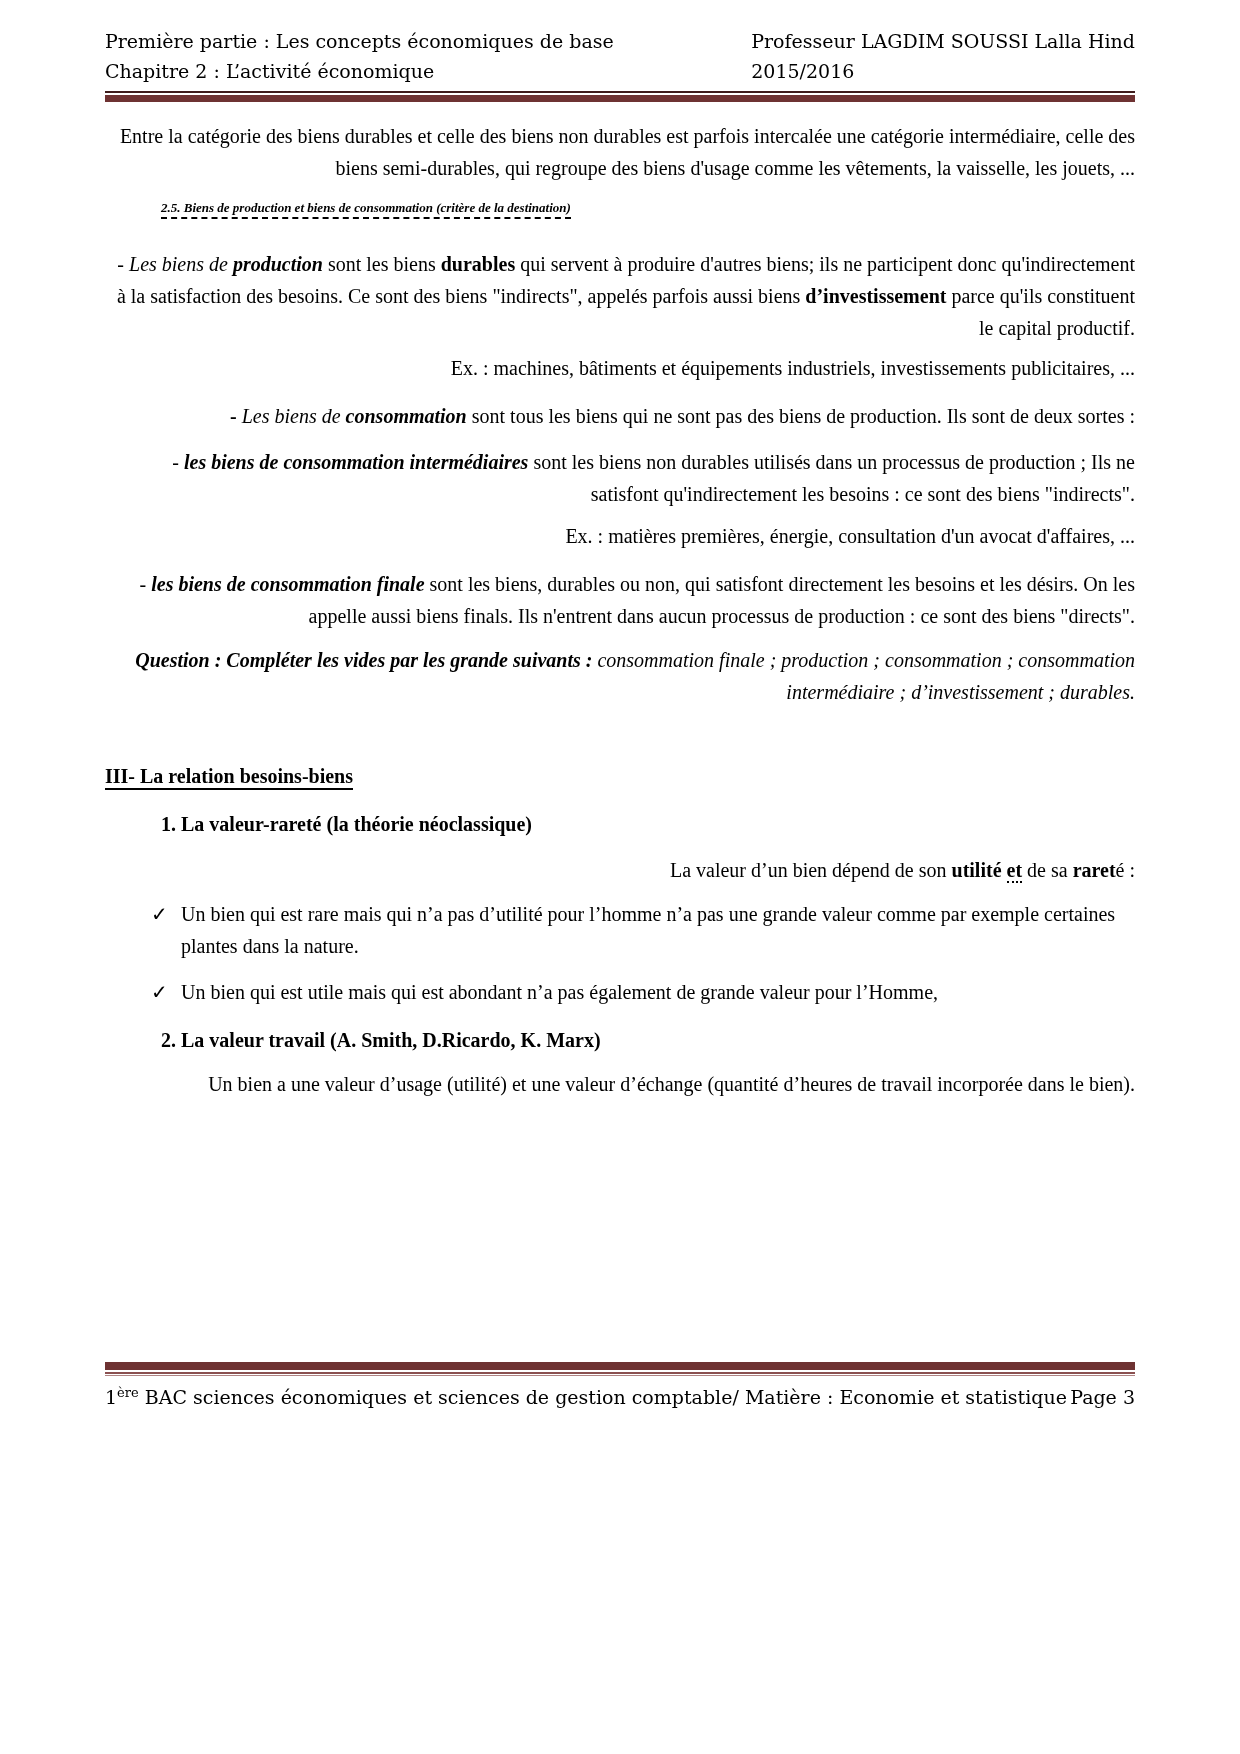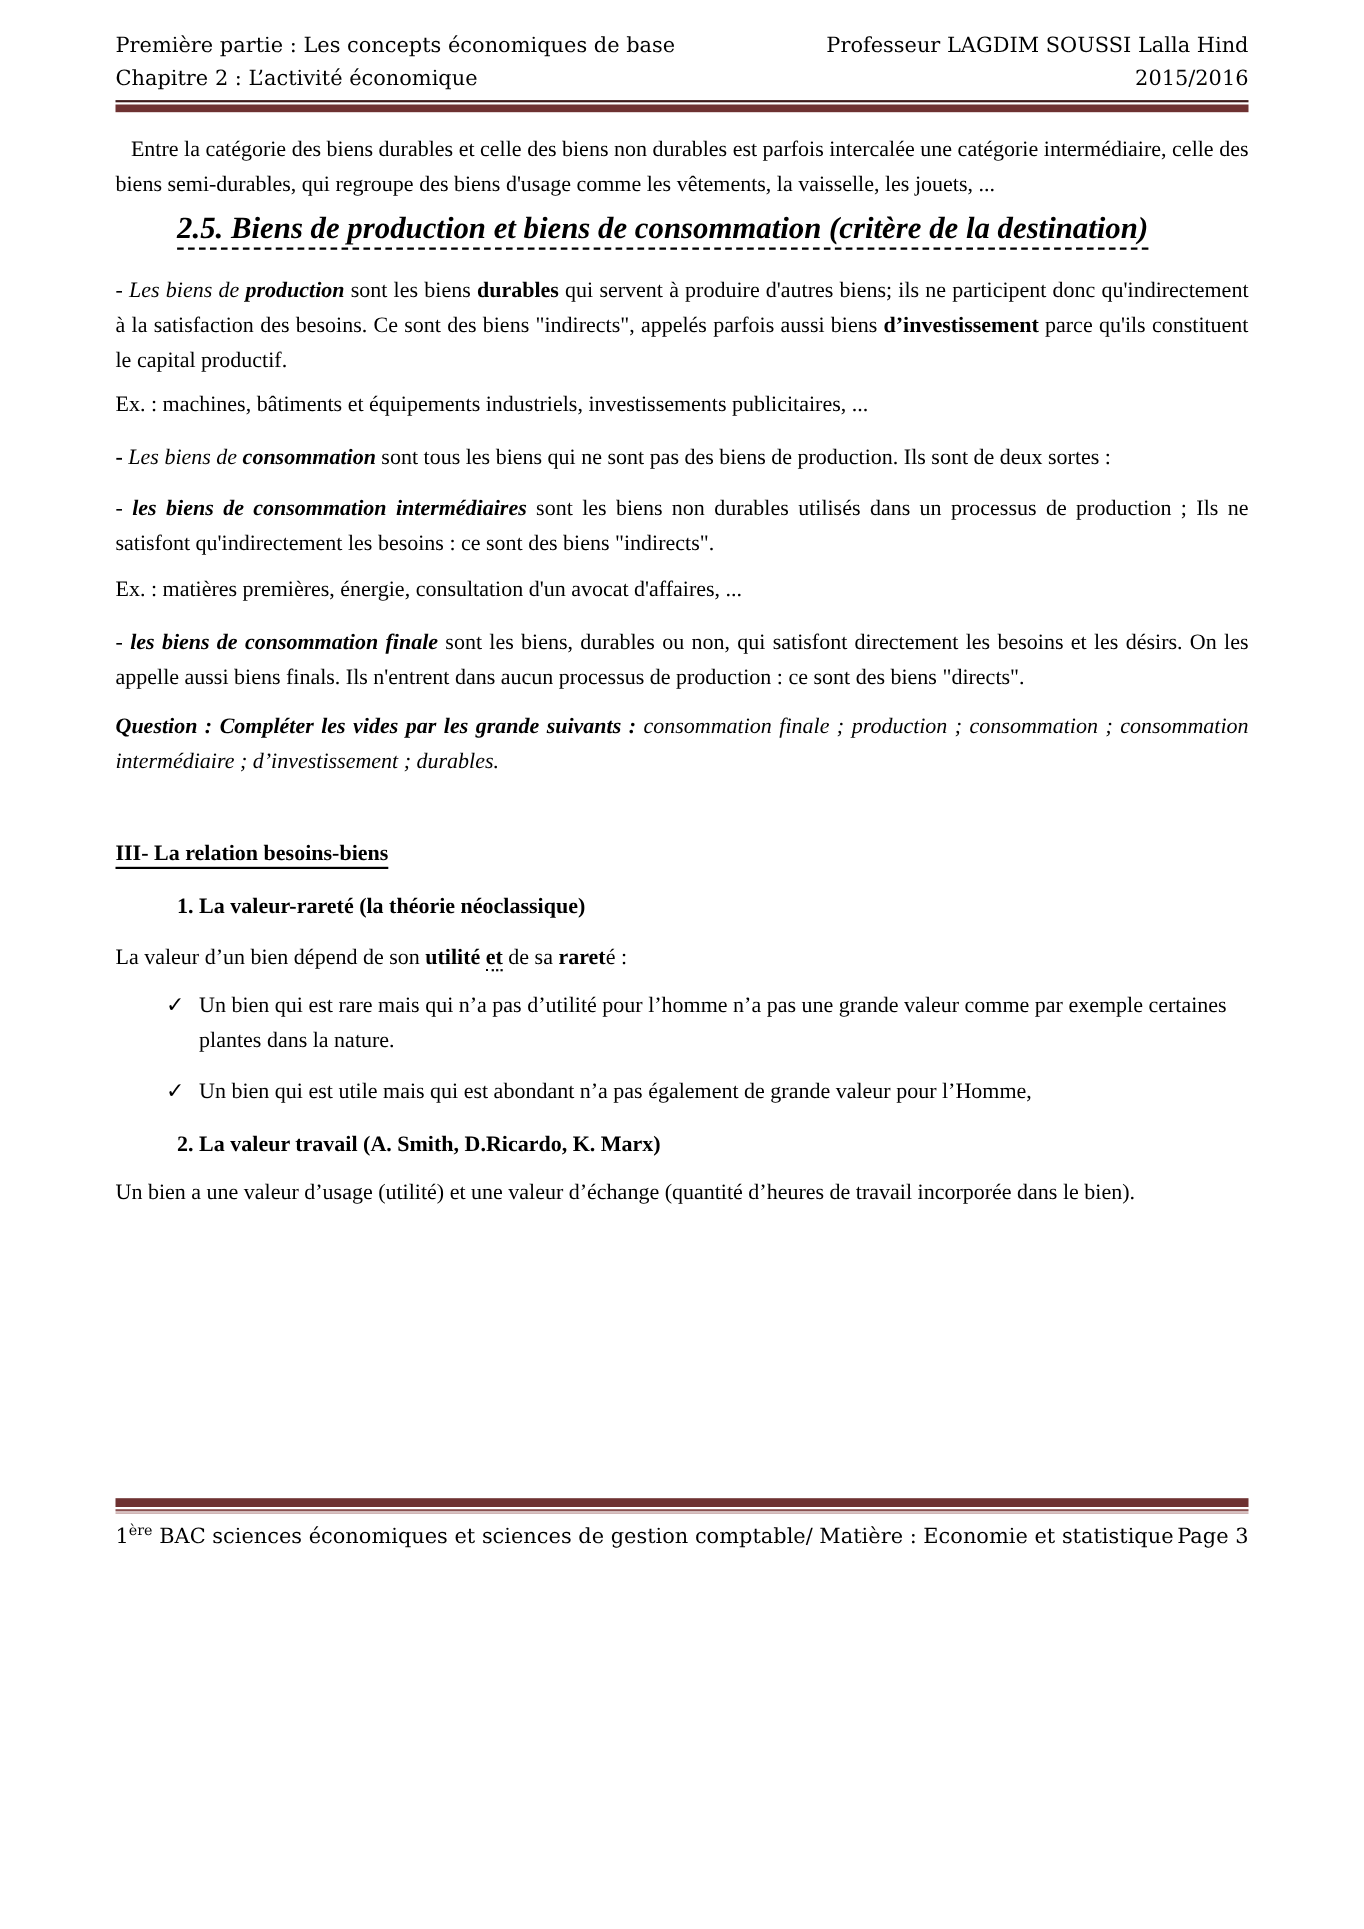--- a/index.html
+++ b/index.html
@@ -5,34 +5,34 @@
   html,body { margin:0; padding:0; background:#ffffff; }
   .page {
     width:1240px; height:1430px; position:relative; background:#fff;
     box-sizing:border-box; padding:26px 105px 0 105px;
     font-family:"Liberation Serif","DejaVu Serif",serif; color:#000;
     overflow:hidden;
   }
   
   .header-row { display:flex; justify-content:space-between; align-items:flex-start;
     font-family:"DejaVu Serif",serif; font-size:19px; line-height:30px; }
-  .header-right { text-align:right; }
+  .header-right { text-align:left; }
   .header-rule { margin-top:5px; }
   .rule-thin  { height:2px; background:var(--maroon-dark); margin-bottom:2px; }
   .rule-thick { height:7px; background:var(--maroon); }
   
   .bodytext { padding-top:18px; font-size:20px; line-height:32px; }
-  .bodytext p { margin:0 0 16px 0; }
+  .bodytext p { margin:0 0 16px 0;text-align:right; }
   .just { text-align:justify; }
   .b  { font-weight:bold;font-family:Liberation Serif, serif; }
   .i  { font-style:italic; }
   .bi { font-weight:bold; font-style:italic; }
   .indent-first { text-indent:14px; }
   .indent1 { margin-left:66px; }
-  .h25 { font-size:28px; line-height:32px; margin:0 0 24px 56px; font-weight:bold; font-style:italic; }
+  .h25 { font-size:13px; line-height:32px; margin:0 0 24px 56px; font-weight:bold; font-style:italic; }
   .h25-inner { border-bottom:2px dashed #000; padding-bottom:2px; }
   .mb8  { margin-bottom:8px  !important; }
   .mb10 { margin-bottom:10px !important; }
   .mb12 { margin-bottom:12px !important; }
   .mb14 { margin-bottom:14px !important; }
   .mb52 { margin-bottom:52px !important; }
   .sec3 { font-weight:bold; font-size:20px; line-height:32px; margin:0 0 16px 0; }
   .sec3-inner { border-bottom:2px solid #000; padding-bottom:1px; }
   .sub  { font-weight:bold; font-size:20px; line-height:32px; margin:0 0 14px 56px; }
   .u-dot { border-bottom:2px dotted #000; }

